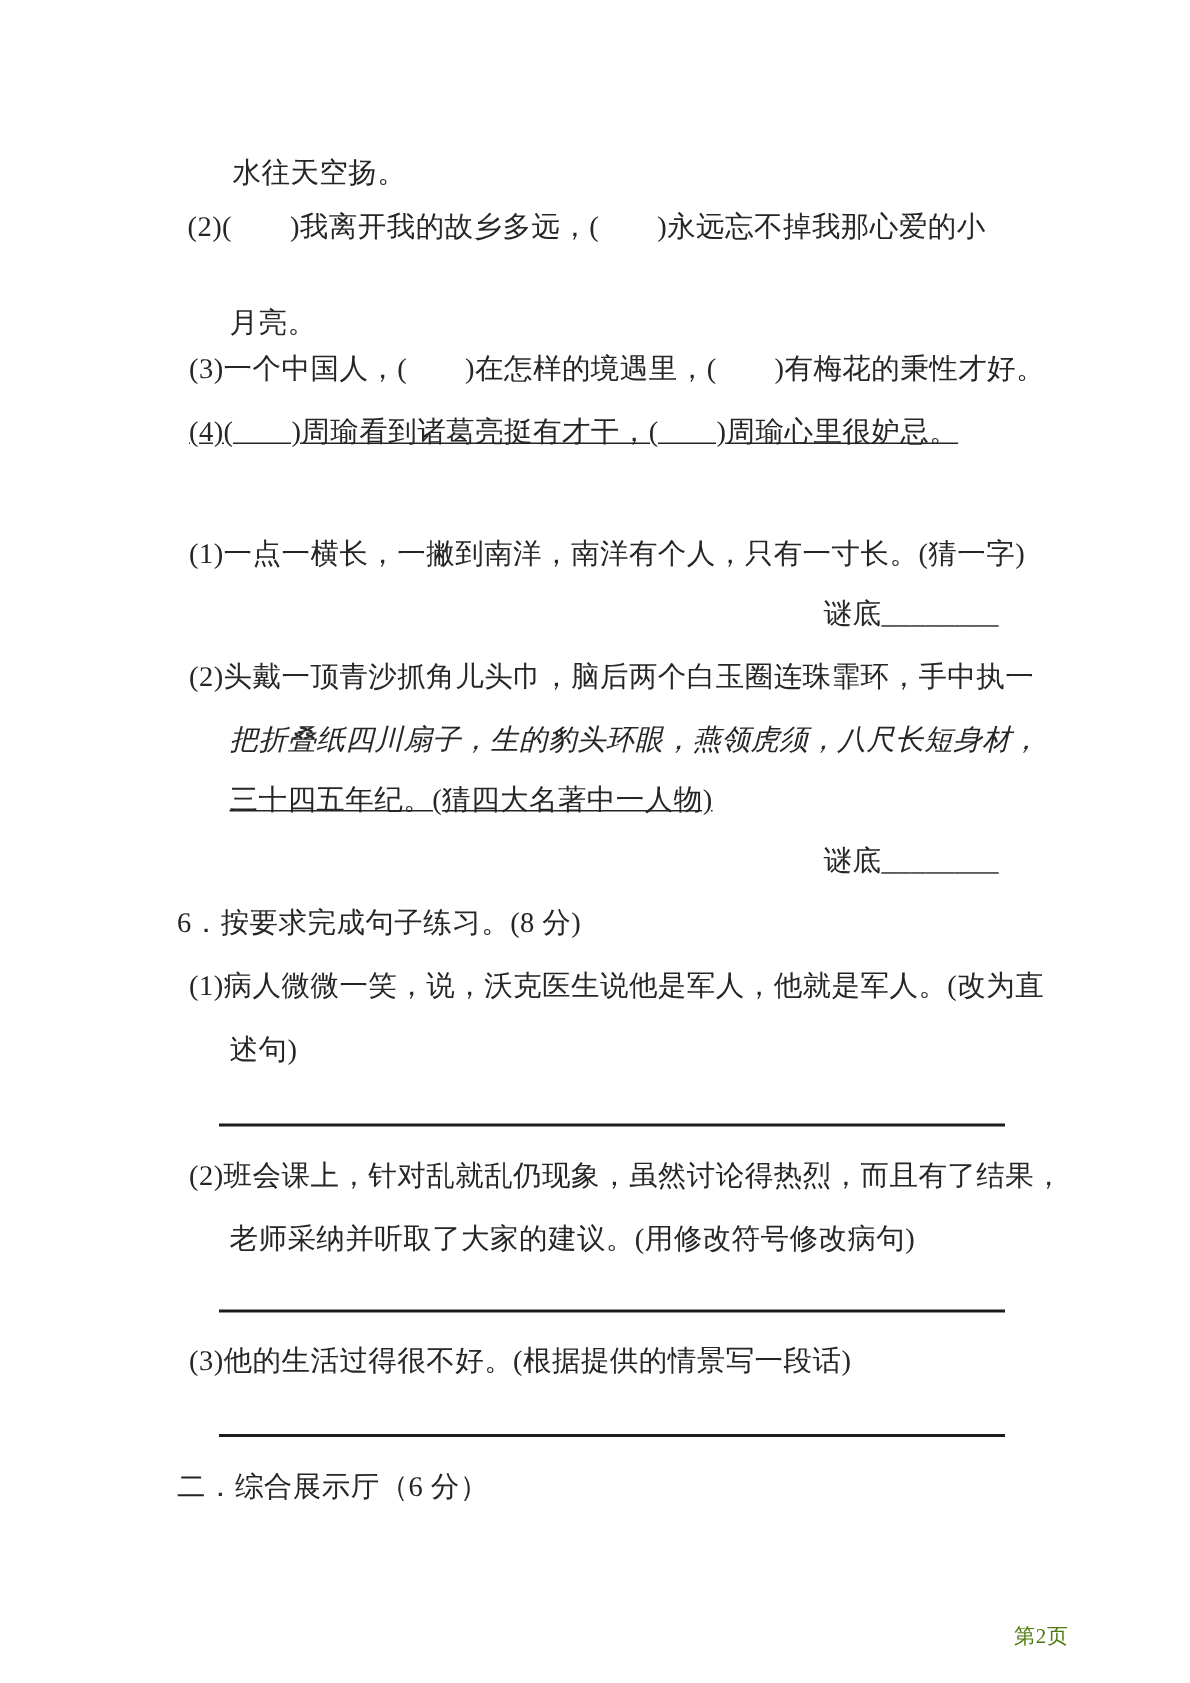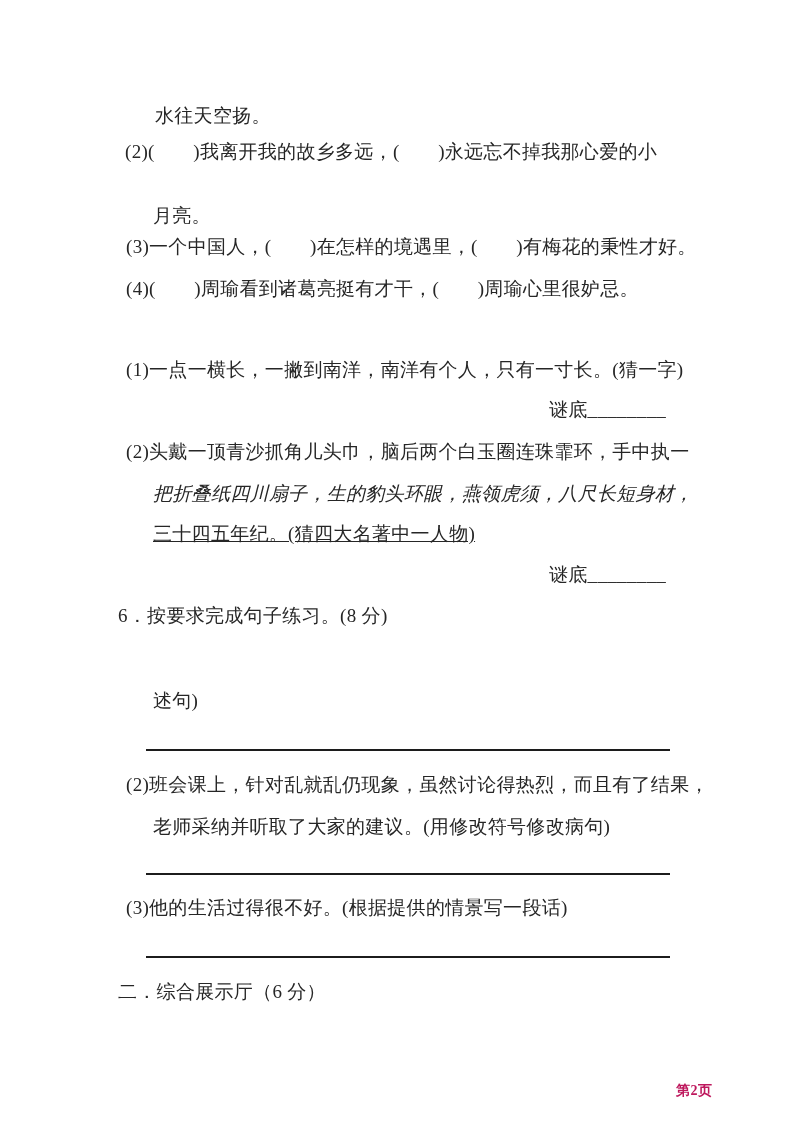--- a/index.html
+++ b/index.html
@@ -27,49 +27,49 @@
     position: absolute;
     left: 146px;
     width: 524px;
     height: 0;
     border-top: 2px solid #1c1c1c;
   }
   .footer {
     position: absolute;
     font-size: 14px;
     letter-spacing: 0.5px;
-    color: #be185d;
-    font-weight: bold;
+    color: #4d7c0f;
   }
 </style>
 </head>
 <body>
 
 <div class="page">
 
   <div class="line" style="left:155px; top:103px;">水往天空扬。</div>
 
   <div class="line" style="left:125px; top:139px;">(2)(　　)我离开我的故乡多远，(　　)永远忘不掉我那心爱的小</div>
   <div class="line" style="left:153px; top:203px;">月亮。</div>
 
   <div class="line" style="left:126px; top:234px;">(3)一个中国人，(　　)在怎样的境遇里，(　　)有梅花的秉性才好。</div>
 
-  <div class="line" style="left:126px; top:276px;">(4)(　　)周瑜看到诸葛亮挺有才干，(　　)周瑜心里很妒忌。</div>
+  <div class="line" style="left:126px; top:276px;text-decoration:underline;">(4)(　　)周瑜看到诸葛亮挺有才干，(　　)周瑜心里很妒忌。</div>
 
 
   <div class="line" style="left:126px; top:357px;">(1)一点一横长，一撇到南洋，南洋有个人，只有一寸长。(猜一字)</div>
   <div class="line" style="left:549px; top:397px;">谜底________</div>
 
   <div class="line" style="left:126px; top:439px;">(2)头戴一顶青沙抓角儿头巾，脑后两个白玉圈连珠霏环，手中执一</div>
   <div class="line" style="left:153px; top:481px;font-style:italic;">把折叠纸四川扇子，生的豹头环眼，燕领虎须，八尺长短身材，</div>
   <div class="line" style="left:153px; top:521px;text-decoration:underline;">三十四五年纪。(猜四大名著中一人物)</div>
   <div class="line" style="left:549px; top:562px;">谜底________</div>
 
   <div class="line" style="left:118px; top:603px;">6．按要求完成句子练习。(8 分)</div>
 
+  <div class="line" style="left:126px; top:645px;">(1)病人微微一笑，说，沃克医生说他是军人，他就是军人。(改为直</div>
   <div class="line" style="left:153px; top:688px;">述句)</div>
   <div class="answer-blank" style="top:749px;"></div>
 
   <div class="line" style="left:126px; top:772px;">(2)班会课上，针对乱就乱仍现象，虽然讨论得热烈，而且有了结果，</div>
   <div class="line" style="left:153px; top:814px;">老师采纳并听取了大家的建议。(用修改符号修改病句)</div>
   <div class="answer-blank" style="top:873px;"></div>
 
   <div class="line" style="left:126px; top:895px;">(3)他的生活过得很不好。(根据提供的情景写一段话)</div>
   <div class="answer-blank" style="top:956px;"></div>
 

